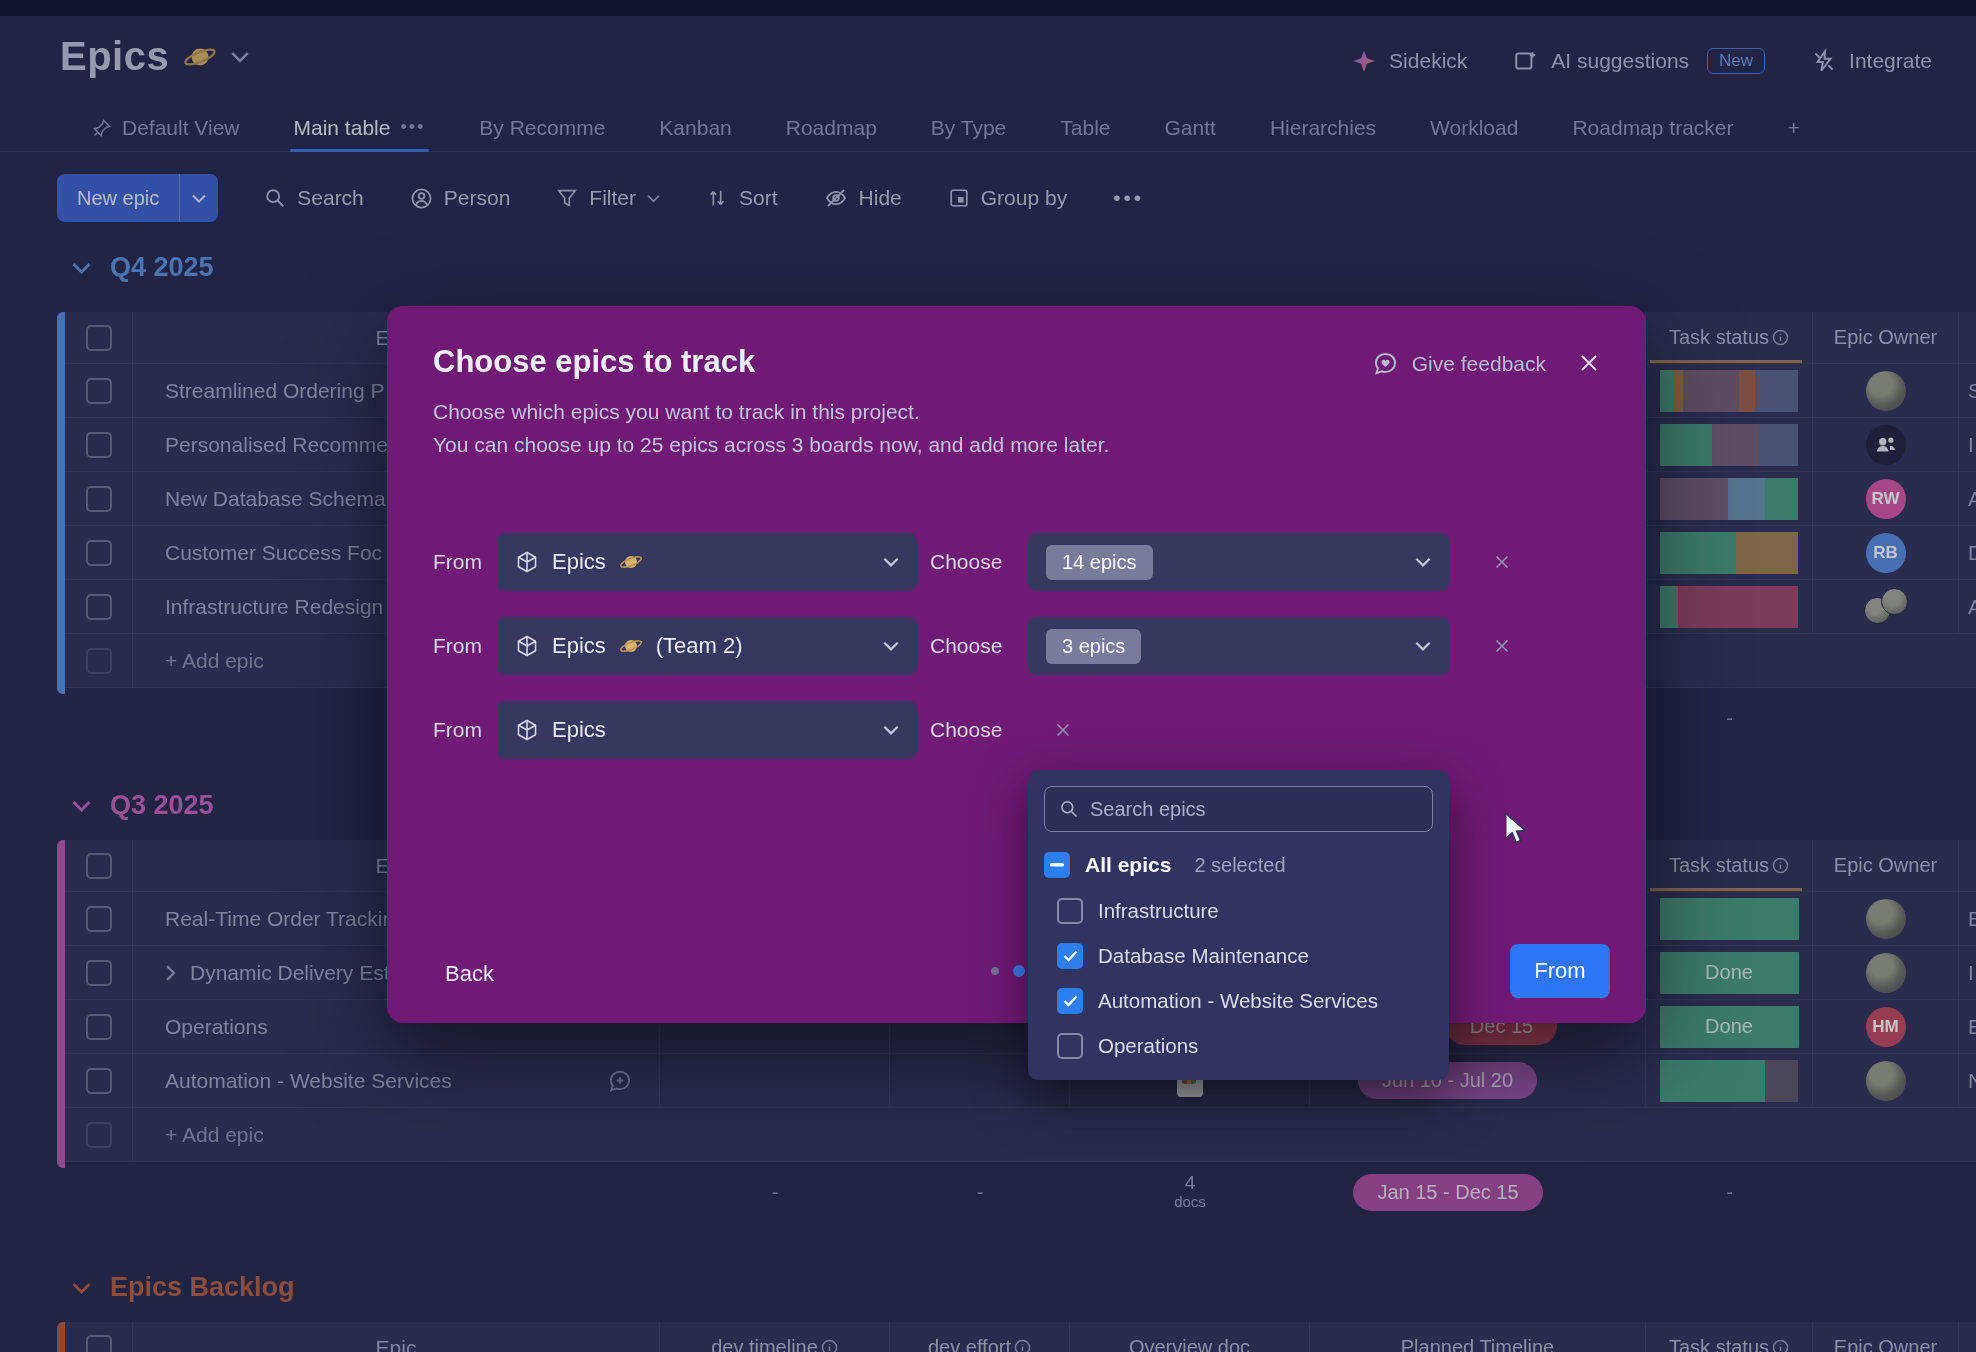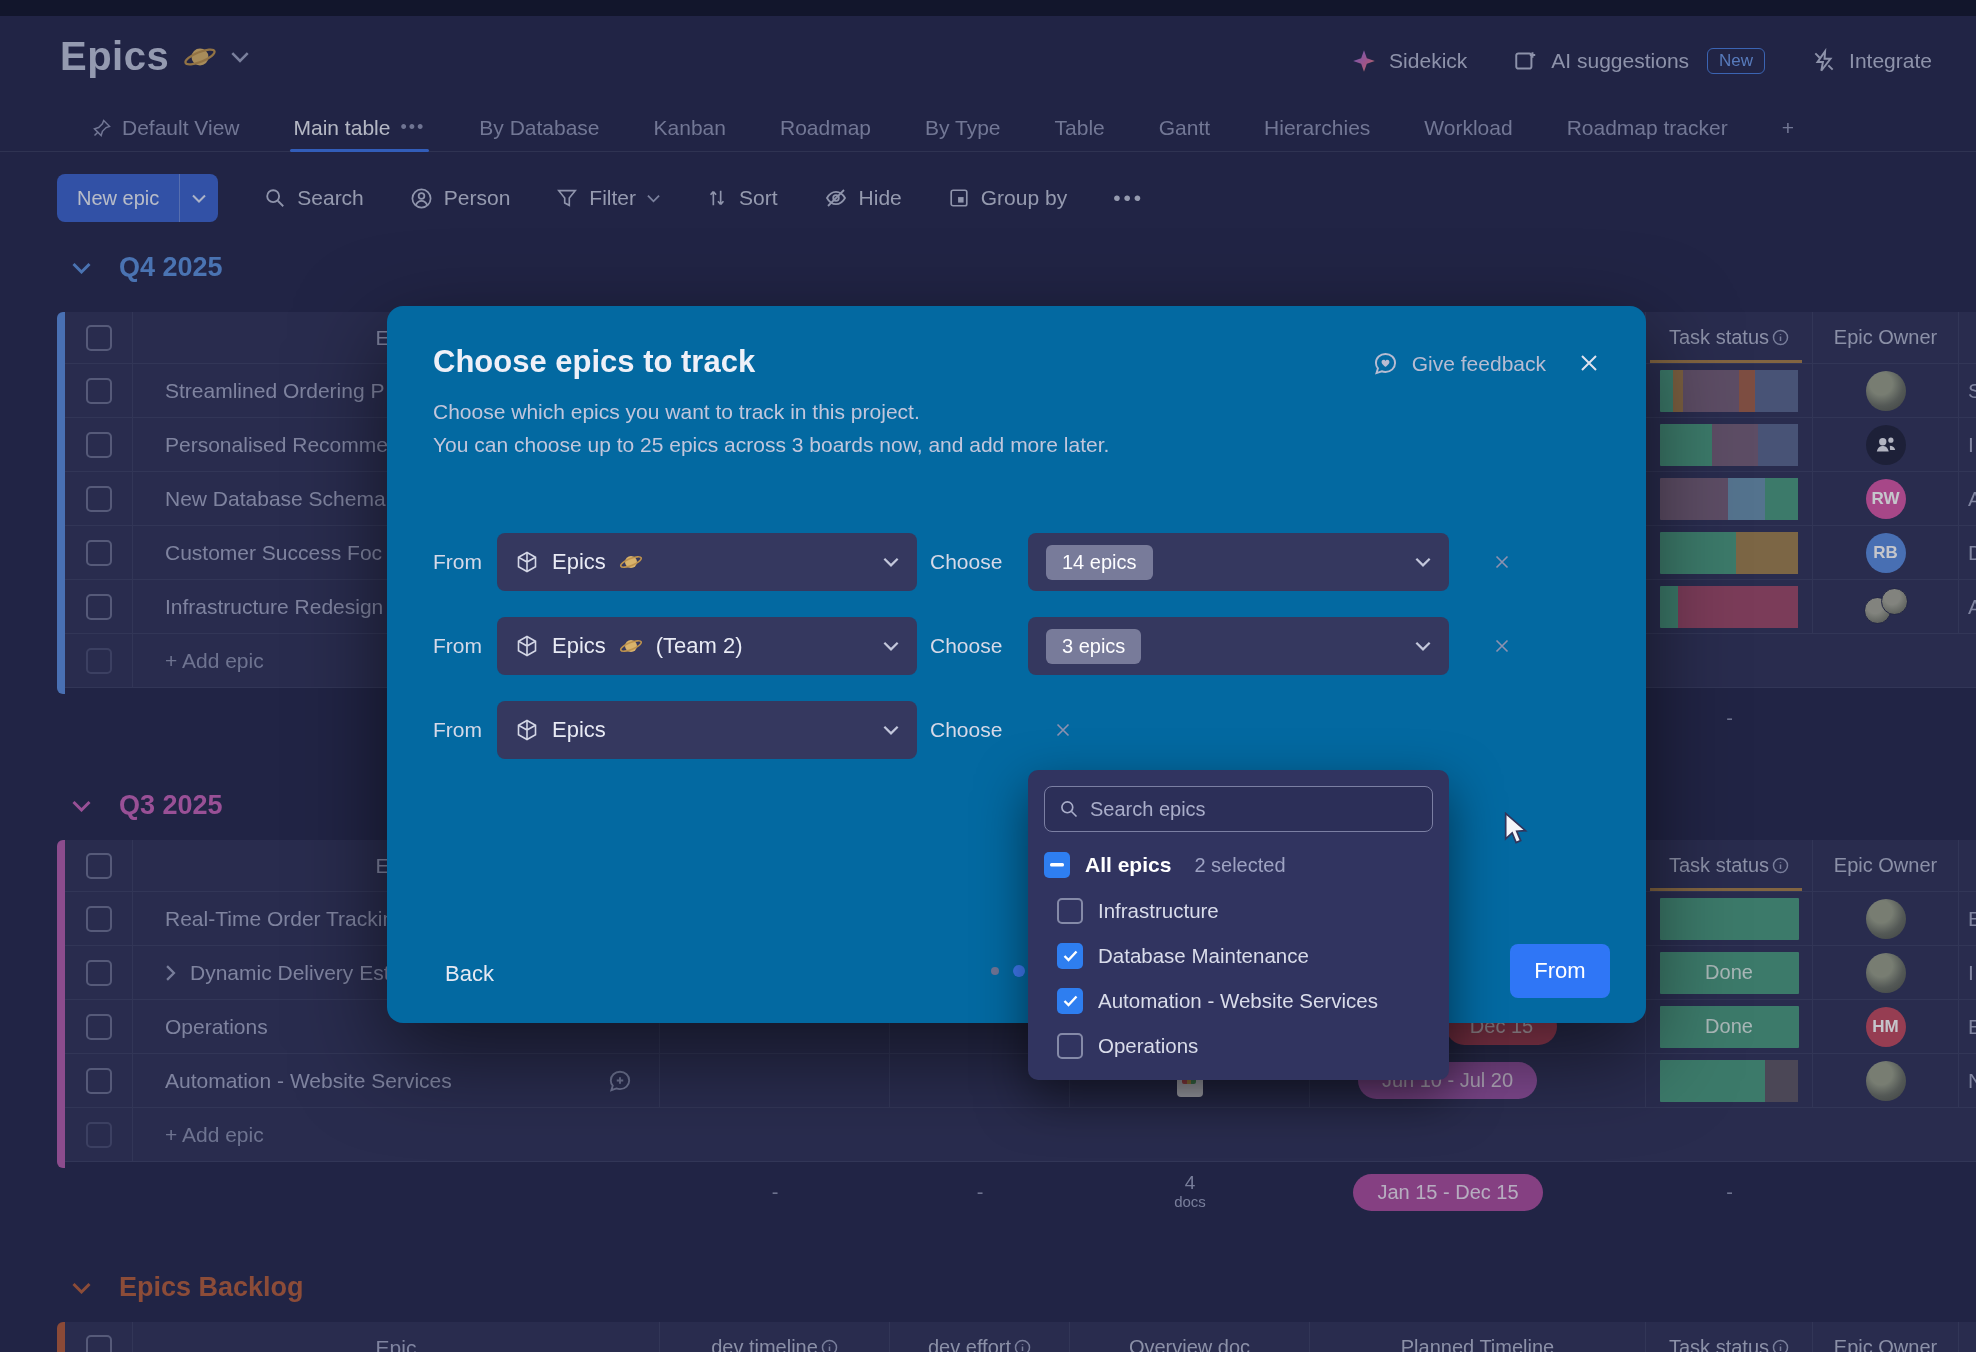--- a/index.html
+++ b/index.html
@@ -24,21 +24,21 @@
   .tab.active::after{content:"";position:absolute;left:-4px;right:-4px;bottom:0;height:3px;background:#3f76e8;border-radius:2px;}
   .tab .dots{color:#8f94b4;font-size:18px;letter-spacing:2px;}
 
   .toolbar{position:absolute;top:172px;left:57px;display:flex;align-items:center;gap:46px;height:52px;font-size:21px;color:#c0c5da;}
   .btn-newepic{display:flex;align-items:stretch;background:#3e66cf;border-radius:8px;overflow:hidden;height:48px;color:#eef2fb;font-size:20px;}
   .btn-newepic .main{display:flex;align-items:center;padding:0 20px;}
   .btn-newepic .split{display:flex;align-items:center;padding:0 12px;border-left:1px solid rgba(255,255,255,.25);}
   .titem{display:flex;align-items:center;gap:11px;}
   .icn{display:inline-flex;}
 
-  .gtitle{position:absolute;display:flex;align-items:center;gap:28px;font-size:27px;font-weight:bold;}
+  .gtitle{position:absolute;display:flex;align-items:center;gap:19px;font-size:27px;font-weight:bold;}
   .gtitle svg{flex:none;}
 
   .gtable{position:absolute;left:57px;right:0;display:flex;flex-direction:column;}
   .stripe{position:absolute;left:0;top:0;bottom:48px;width:8px;border-radius:6px 0 0 6px;}
   .row{display:flex;height:54px;background:#32355b;border-bottom:1px solid #3e4267;margin-left:8px;}
   .row.hrow{height:52px;color:#b3b8d0;font-size:20px;}
   .row.addrow{background:#32355b;}
   .row.sumrow{background:transparent;border-bottom:none;height:48px;margin-top:6px;}
   .cell{display:flex;align-items:center;border-right:1px solid #3e4267;}
   .sumrow .cell{border-right:none;justify-content:center;color:#8d92b0;font-size:20px;}
@@ -73,21 +73,21 @@
   .docicon{width:26px;height:32px;background:#e9e9ee;border-radius:4px;position:relative;}
   .docicon::after{content:"";position:absolute;left:5px;top:13px;width:14px;height:6px;
      background:linear-gradient(90deg,#d8585a 0 33%,#dcae4f 33% 66%,#57a868 66% 100%);border-radius:2px;}
   .summini{display:flex;flex-direction:column;align-items:center;line-height:1.1;color:#9aa0bf;}
   .summini .n{font-size:19px;} .summini .l{font-size:15px;}
   .rowchev{margin-right:14px;display:inline-flex;}
   .bubbleicn{margin-left:auto;margin-right:26px;}
 
   
   .overlay{position:absolute;inset:0;background:rgba(14,16,37,.24);z-index:5;}
-  .modal{position:absolute;left:387px;top:306px;width:1259px;height:717px;background:#0369a1;
+  .modal{position:absolute;left:387px;top:306px;width:1259px;height:717px;background:#701a75;
          border-radius:16px;box-shadow:0 30px 90px rgba(0,0,0,.55);z-index:10;}
   .m-title{position:absolute;left:46px;top:38px;font-size:31px;font-weight:bold;color:#eef0f8;}
   .m-feedback{position:absolute;right:100px;top:44px;display:flex;align-items:center;gap:13px;font-size:21px;color:#b8bcd2;}
   .m-close{position:absolute;right:42px;top:42px;width:30px;height:30px;display:flex;align-items:center;justify-content:center;}
   .m-desc{position:absolute;left:46px;font-size:21px;color:#c2c6dc;text-align:center;}
   .frows{position:absolute;left:46px;top:227px;display:flex;flex-direction:column;gap:26px;}
   .frow{display:flex;align-items:center;height:58px;}
   .flabel{width:64px;font-size:21px;color:#d6d9e8;}
   .fchoose{width:80px;margin-left:13px;font-size:21px;color:#d6d9e8;}
   .field{width:420px;height:58px;background:#35385f;border-radius:8px;display:flex;align-items:center;padding:0 18px;gap:13px;}
@@ -185,21 +185,21 @@
             <path d="M7 17 L3 21"></path>
           </svg>
       </span>
       <span>Default View</span>
     </div>
     <div class="tab active">
       <span>Main table</span>
       <span class="dots">•••</span>
     </div>
     <div class="tab">
-        <span>By Database</span>
+        <span>By Recomme</span>
       </div>
     <div class="tab">
         <span>Kanban</span>
       </div>
     <div class="tab">
         <span>Roadmap</span>
       </div>
     <div class="tab">
         <span>By Type</span>
       </div>

